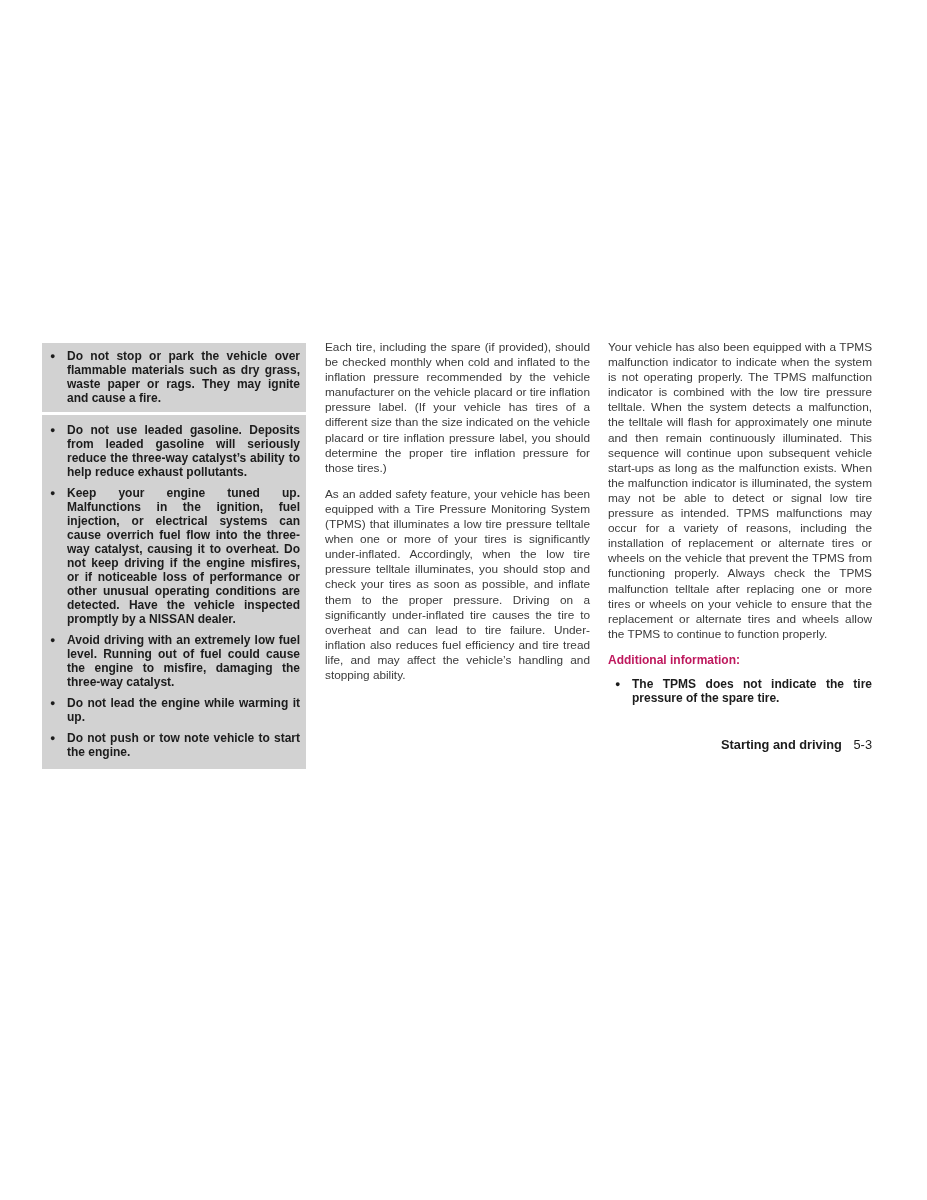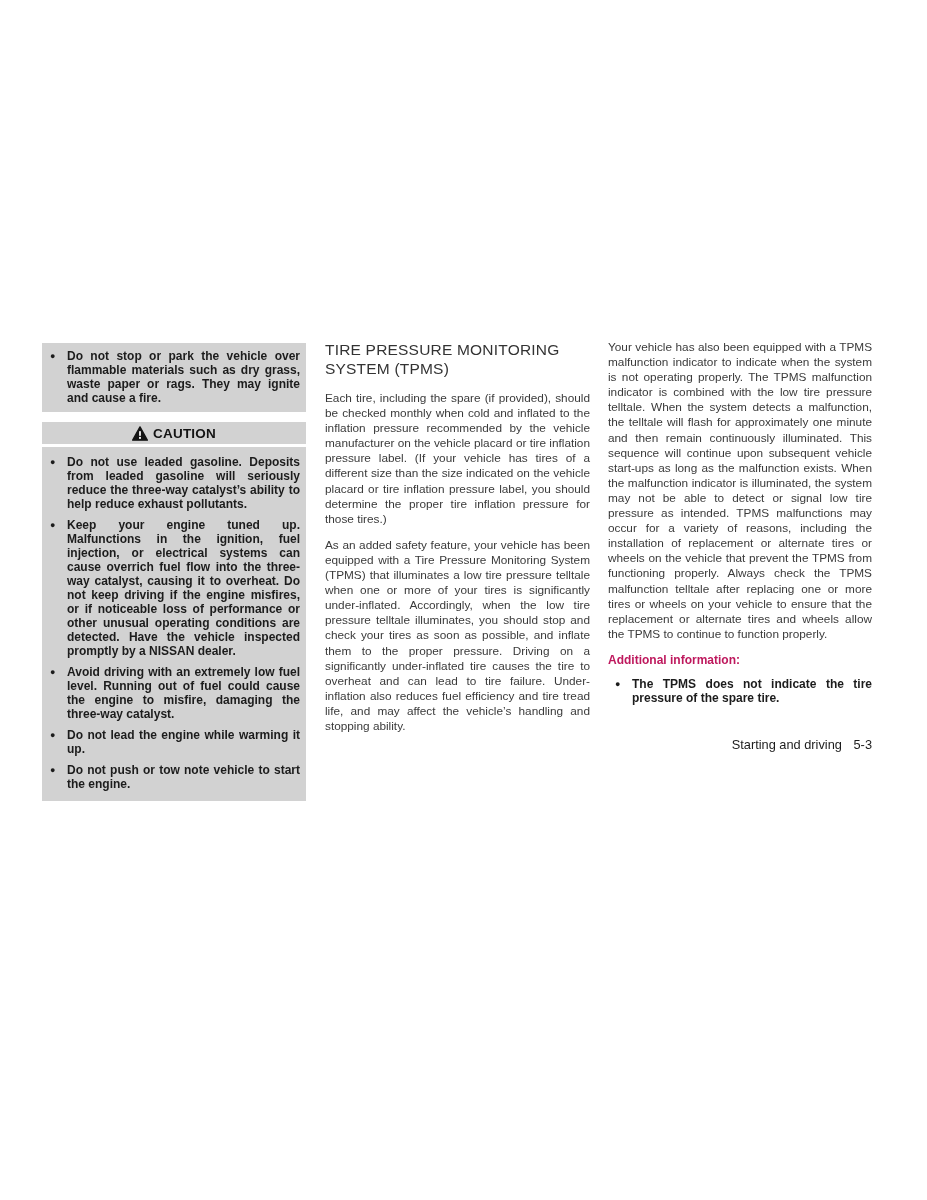--- a/index.html
+++ b/index.html
@@ -50,48 +50,40 @@
   }
   .add-info-label {
     font-weight:bold; font-size:12px; line-height:15px;
     color:#be185d; margin:3px 0 9px 0;
   }
   .add-info-list .bullet-item { padding-left:7px; }
   .footer-line {
     margin-top:32px; text-align:right;
     font-size:12.8px; color:#1c1c1c; white-space:nowrap;
   }
-  .footer-section { font-weight:normal; }
+  .footer-section { font-weight:bold; }
   .footer-page { font-weight:400; margin-left:8px; }
 </style>
 </head>
 <body>
 
 <div class="page">
   <div class="content">
 
     <div class="col-left">
 
       <div class="gray-box warning-box">
         <div>
             <div class="bullet-item">
             <span class="bullet-dot">●</span>
             <span class="bullet-text">Do not stop or park the vehicle over flammable materials such as dry grass, waste paper or rags. They may ignite and cause a fire.</span>
           </div>
           </div>
       </div>
 
-      <div class="gray-box caution-bar">
-        <svg class="warn-icon" width="16" height="15" viewBox="0 0 24 22">
-          <path d="M12 1 L23 21 L1 21 Z" fill="#141414" stroke="#141414" stroke-width="2" stroke-linejoin="round"></path>
-          <rect x="10.7" y="7.2" width="2.6" height="7.6" rx="1.2" fill="#ffffff"></rect>
-          <circle cx="12" cy="17.6" r="1.6" fill="#ffffff"></circle>
-        </svg>
-        <span>CAUTION</span>
-      </div>
 
       <div class="gray-box caution-body">
         <div>
             <div class="bullet-item">
             <span class="bullet-dot">●</span>
             <span class="bullet-text">Do not use leaded gasoline. Deposits from leaded gasoline will seriously reduce the three-way catalyst’s ability to help reduce exhaust pollutants.</span>
           </div>
             <div class="bullet-item">
             <span class="bullet-dot">●</span>
             <span class="bullet-text">Keep your engine tuned up. Malfunctions in the ignition, fuel injection, or electrical systems can cause overrich fuel flow into the three-way catalyst, causing it to overheat. Do not keep driving if the engine misfires, or if noticeable loss of performance or other unusual operating conditions are detected. Have the vehicle inspected promptly by a NISSAN dealer.</span>
@@ -106,21 +98,20 @@
           </div>
             <div class="bullet-item">
             <span class="bullet-dot">●</span>
             <span class="bullet-text">Do not push or tow note vehicle to start the engine.</span>
           </div>
           </div>
       </div>
     </div>
 
     <div class="col-middle">
-      <div class="section-heading">TIRE PRESSURE MONITORING SYSTEM (TPMS)</div>
       <div>
           <p class="body-par">Each tire, including the spare (if provided), should be checked monthly when cold and inflated to the inflation pressure recommended by the vehicle manufacturer on the vehicle placard or tire inflation pressure label. (If your vehicle has tires of a different size than the size indicated on the vehicle placard or tire inflation pressure label, you should determine the proper tire inflation pressure for those tires.)</p>
           <p class="body-par">As an added safety feature, your vehicle has been equipped with a Tire Pressure Monitoring System (TPMS) that illuminates a low tire pressure telltale when one or more of your tires is significantly under-inflated. Accordingly, when the low tire pressure telltale illuminates, you should stop and check your tires as soon as possible, and inflate them to the proper pressure. Driving on a significantly under-inflated tire causes the tire to overheat and can lead to tire failure. Under-inflation also reduces fuel efficiency and tire tread life, and may affect the vehicle’s handling and stopping ability.</p>
         </div>
     </div>
 
     <div class="col-right">
       <div>
           <p class="body-par">Your vehicle has also been equipped with a TPMS malfunction indicator to indicate when the system is not operating properly. The TPMS malfunction indicator is combined with the low tire pressure telltale. When the system detects a malfunction, the telltale will flash for approximately one minute and then remain continuously illuminated. This sequence will continue upon subsequent vehicle start-ups as long as the malfunction exists. When the malfunction indicator is illuminated, the system may not be able to detect or signal low tire pressure as intended. TPMS malfunctions may occur for a variety of reasons, including the installation of replacement or alternate tires or wheels on the vehicle that prevent the TPMS from functioning properly. Always check the TPMS malfunction telltale after replacing one or more tires or wheels on your vehicle to ensure that the replacement or alternate tires and wheels allow the TPMS to continue to function properly.</p>
         </div>

